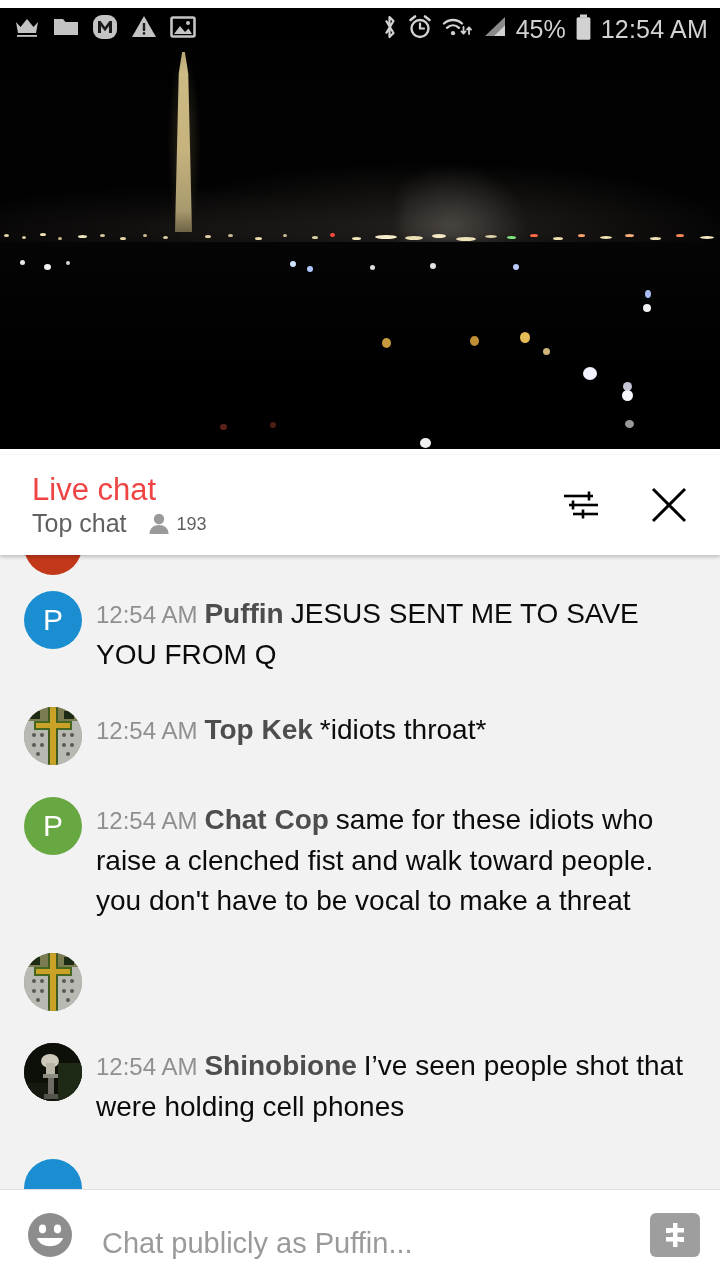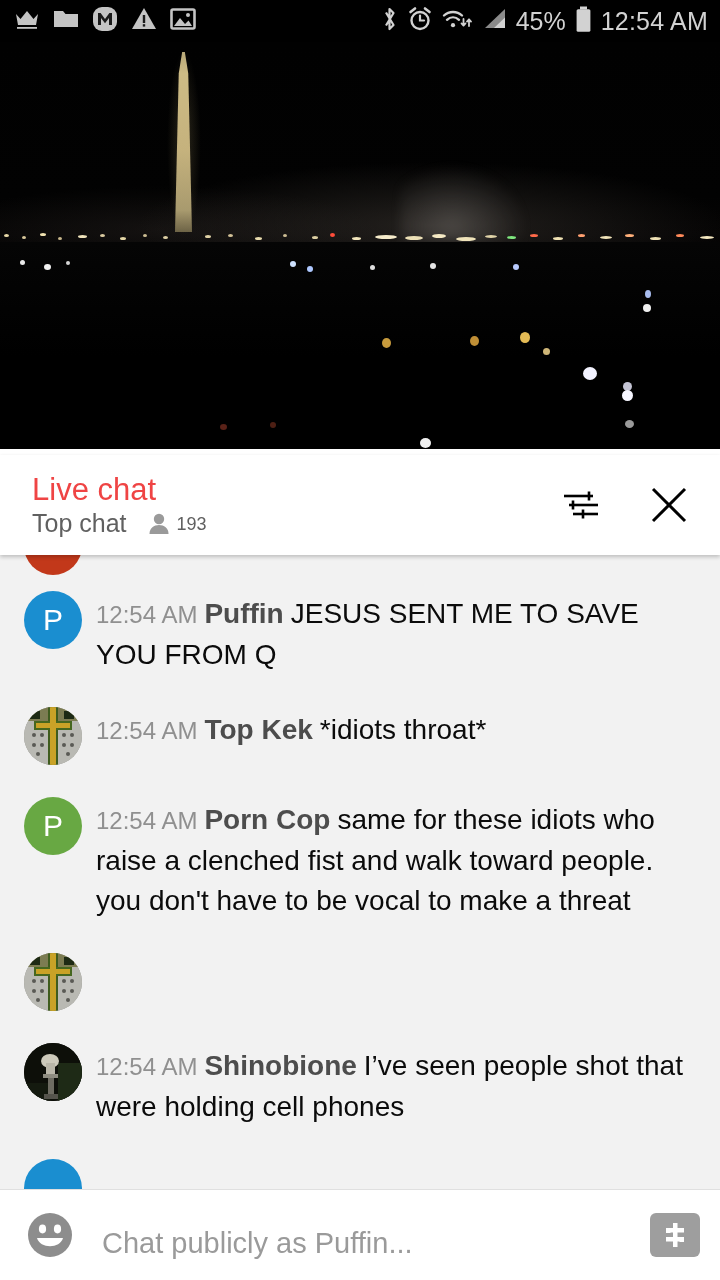--- a/index.html
+++ b/index.html
@@ -6,21 +6,21 @@
   html, body {
     width:720px; height:1280px;
     background:#ffffff;
     font-family:"Liberation Sans", sans-serif;
     overflow:hidden;
   }
   #app { position:relative; width:720px; height:1280px; overflow:hidden; }
 
   
   .statusbar {
-    position:absolute; top:0; left:0; width:720px; height:42px;
+    position:absolute; top:8px; left:0; width:720px; height:42px;
     background:#000; display:flex; align-items:center;
     padding:0 12px 0 14px;
   }
   .sb-left { display:flex; align-items:center; gap:13px; }
   .sb-right { margin-left:auto; display:flex; align-items:center; gap:9px; }
   .sb-icon { display:block; }
   .sb-text { color:#d2d2d2; font-size:25px; letter-spacing:.2px; line-height:1; }
   .sb-pct { color:#d2d2d2; font-size:25px; line-height:1; }
 
   
@@ -357,21 +357,21 @@
       <div class="msg-body">
         <span class="ts">12:54 AM</span><span class="author">Top Kek</span><span class="text">*idiots throat*</span>
       </div>
     </div>
 
     <div class="msg">
       <div class="avatar av-green">
         <span class="avatar-letter">P</span>
       </div>
       <div class="msg-body">
-        <span class="ts">12:54 AM</span><span class="author">Porn Cop</span><span class="text">same for these idiots who raise a clenched fist and walk toward people. you don't have to be vocal to make a threat</span>
+        <span class="ts">12:54 AM</span><span class="author">Chat Cop</span><span class="text">same for these idiots who raise a clenched fist and walk toward people. you don't have to be vocal to make a threat</span>
       </div>
     </div>
 
     <div class="msg">
       <div class="avatar av-knight">
         <span class="knight-art">
           <svg width="58" height="58" viewBox="0 0 58 58">
             <rect width="58" height="58" fill="#b9b9b3"></rect>
             <rect x="0" y="0" width="58" height="14" fill="#7c7c52"></rect>
             <rect x="6" y="4" width="10" height="8" fill="#1d2a14"></rect>

